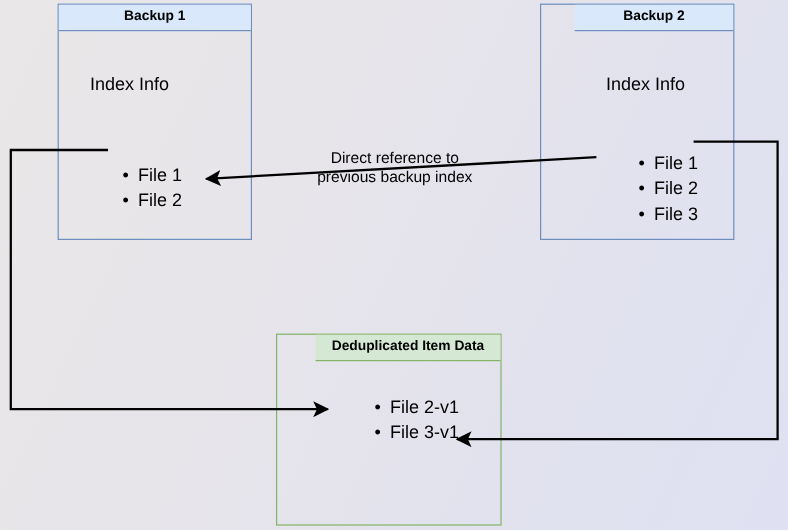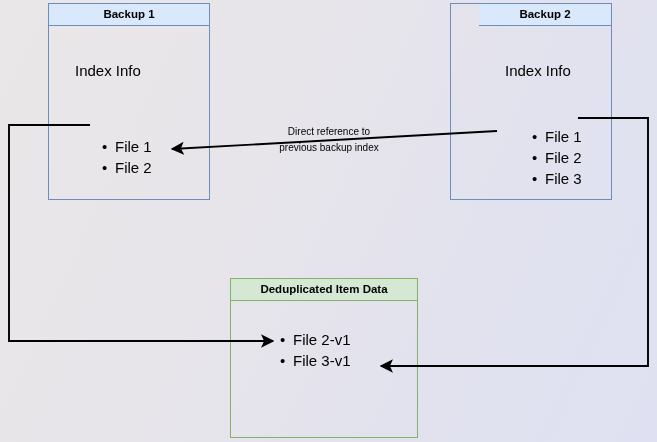--- a/index.html
+++ b/index.html
@@ -51,21 +51,21 @@
   
   .node.blue { border: 1.4px solid #6c8ebf; }
   .node.blue .node-header {
     background: #dae8fc;
     border-bottom: 1.4px solid #6c8ebf;
     height: 22px;
   }
   .node.blue .node-body { background: transparent; }
 
   
-  .node.green { border: 1.6px solid #82b366; }
+  .node.green { border: 1.6px solid #82b366; padding-left: 32px; }
   .node.green .node-header {
     background: #d5e8d4;
     border-bottom: 1.6px solid #82b366;
     height: 22px;
   }
   .node.green .node-body { background: transparent; }
 
   
   .index-title {
     position: absolute;
@@ -91,21 +91,21 @@
     position: absolute;
     left: -13px;
     top: 0;
     font-size: 15px;
     line-height: 21px;
   }
 
   
   .caption {
     position: absolute;
-    font-size: 10px;
+    font-size: 13px;
     line-height: 16px;
     color: #000;
     text-align: center;
     white-space: pre-line;
   }
 
   
   #connectors {
     position: absolute;
     left: 0;

